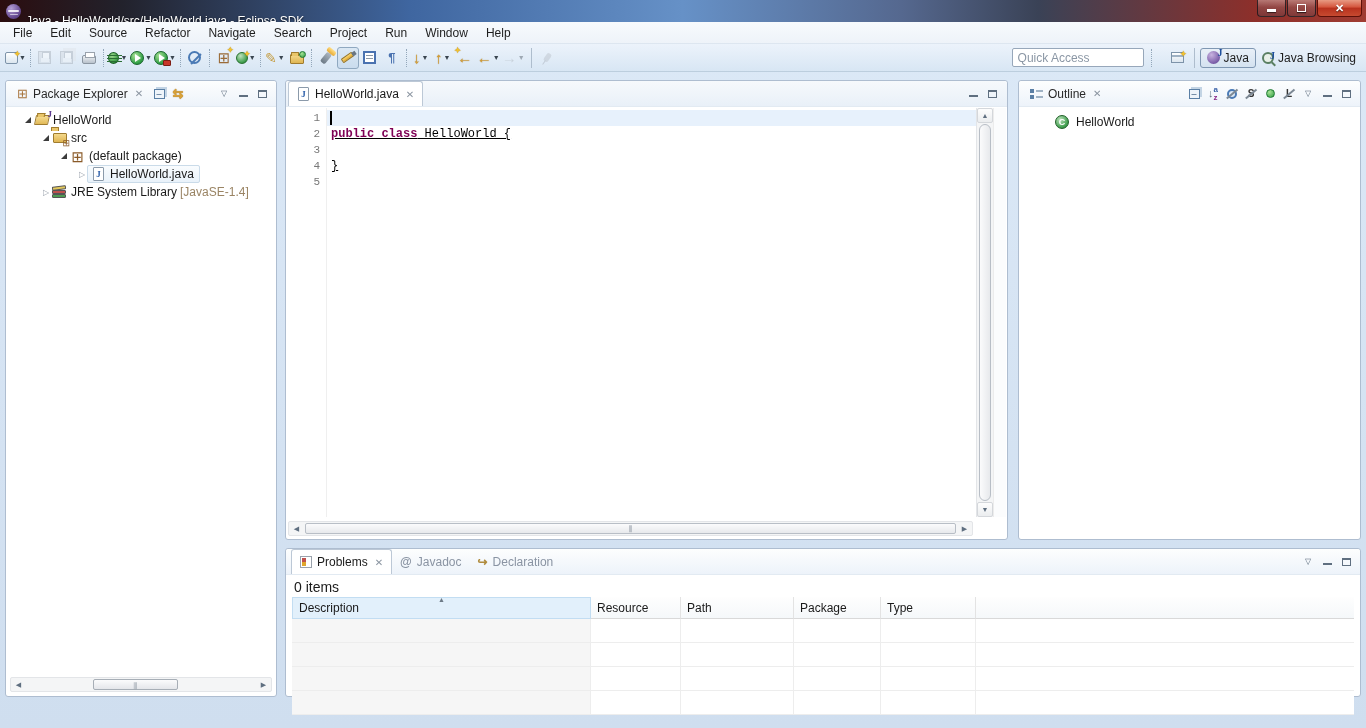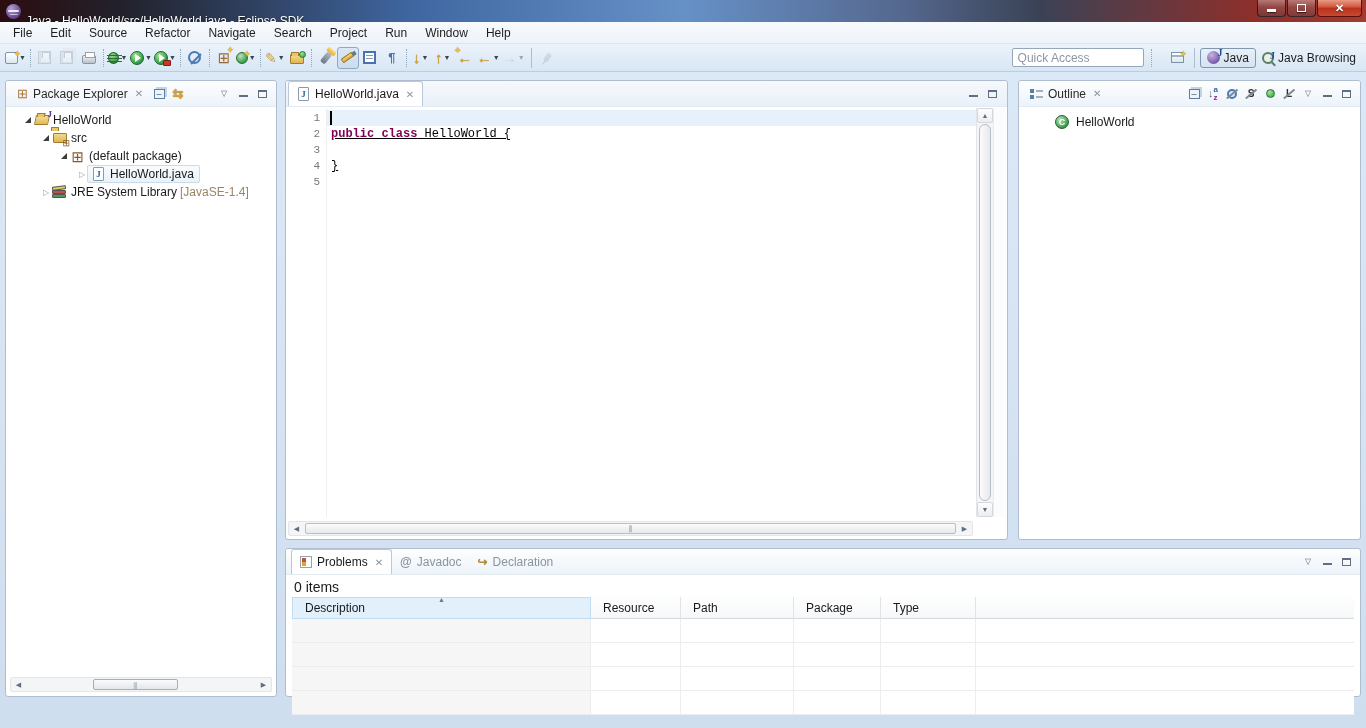--- a/index.html
+++ b/index.html
@@ -188,21 +188,21 @@
   .ptab { display:flex; align-items:center; gap:5px; font-size:12px; height:25px; padding:0 8px; color:#8a94a3; }
   .ptab.active { background:#fff; border:1px solid #bcc8d6; border-bottom:none; border-radius:3px 3px 0 0; color:#1a1a1a; }
   .ic-problems { width:12px; height:12px; border:1px solid #9aa2ac; background:#fff; position:relative; }
   .ic-problems::before { content:""; position:absolute; left:1px; top:1px; width:4px; height:4px; background:#c0504d; }
   .ic-problems::after { content:""; position:absolute; left:1px; bottom:1px; width:4px; height:4px; background:#e0a62c; }
   .ic-javadoc { color:#8a94a3; font-size:12px; font-weight:bold; }
   .ic-decl { color:#b08c3e; font-size:12px; font-weight:bold; }
   #items-count { position:absolute; top:30px; left:8px; font-size:14px; color:#1a1a1a; }
   #ptable { position:absolute; left:6px; right:6px; top:48px; bottom:1px; font-size:12px; }
   .hrow, .drow { display:flex; }
-  .hcell { height:22px; display:flex; align-items:center; padding-left:12px;
+  .hcell { height:22px; display:flex; align-items:center; padding-left:6px;
     background:linear-gradient(#fefefe,#f5f8fa); border-right:1px solid #e3e3e3; border-bottom:1px solid #d9d9d9; color:#1a1a1a; position:relative; }
   .hcell.sorted { background:#e2f0fb; border:1px solid #c2ddf2; }
   .sort-arrow { position:absolute; top:-2px; left:50%; transform:translateX(-50%); font-size:7px; color:#6d7a86; }
   .dcell { height:24px; border-right:1px solid #ededed; border-bottom:1px solid #ededed; background:#fff; }
   .dcell.first { background:#f6f6f6; }
   .c1{width:299px;} .c2{width:90px;text-align:center;} .c3{width:113px;} .c4{width:87px;} .c5{width:95px;} .cf{flex:1; border-right:none;}
 
   
   #pkg-hscroll { position:absolute; left:4px; right:4px; bottom:4px; height:15px; display:flex; background:#f4f5f6; border:1px solid #e3e5e8; border-radius:2px; }
   #pkg-hthumb { position:absolute; left:29%; width:37%; top:1px; bottom:1px; background:linear-gradient(#fbfbfc,#e4e6ea); border:1px solid #a7aeb6; border-radius:2px; }

